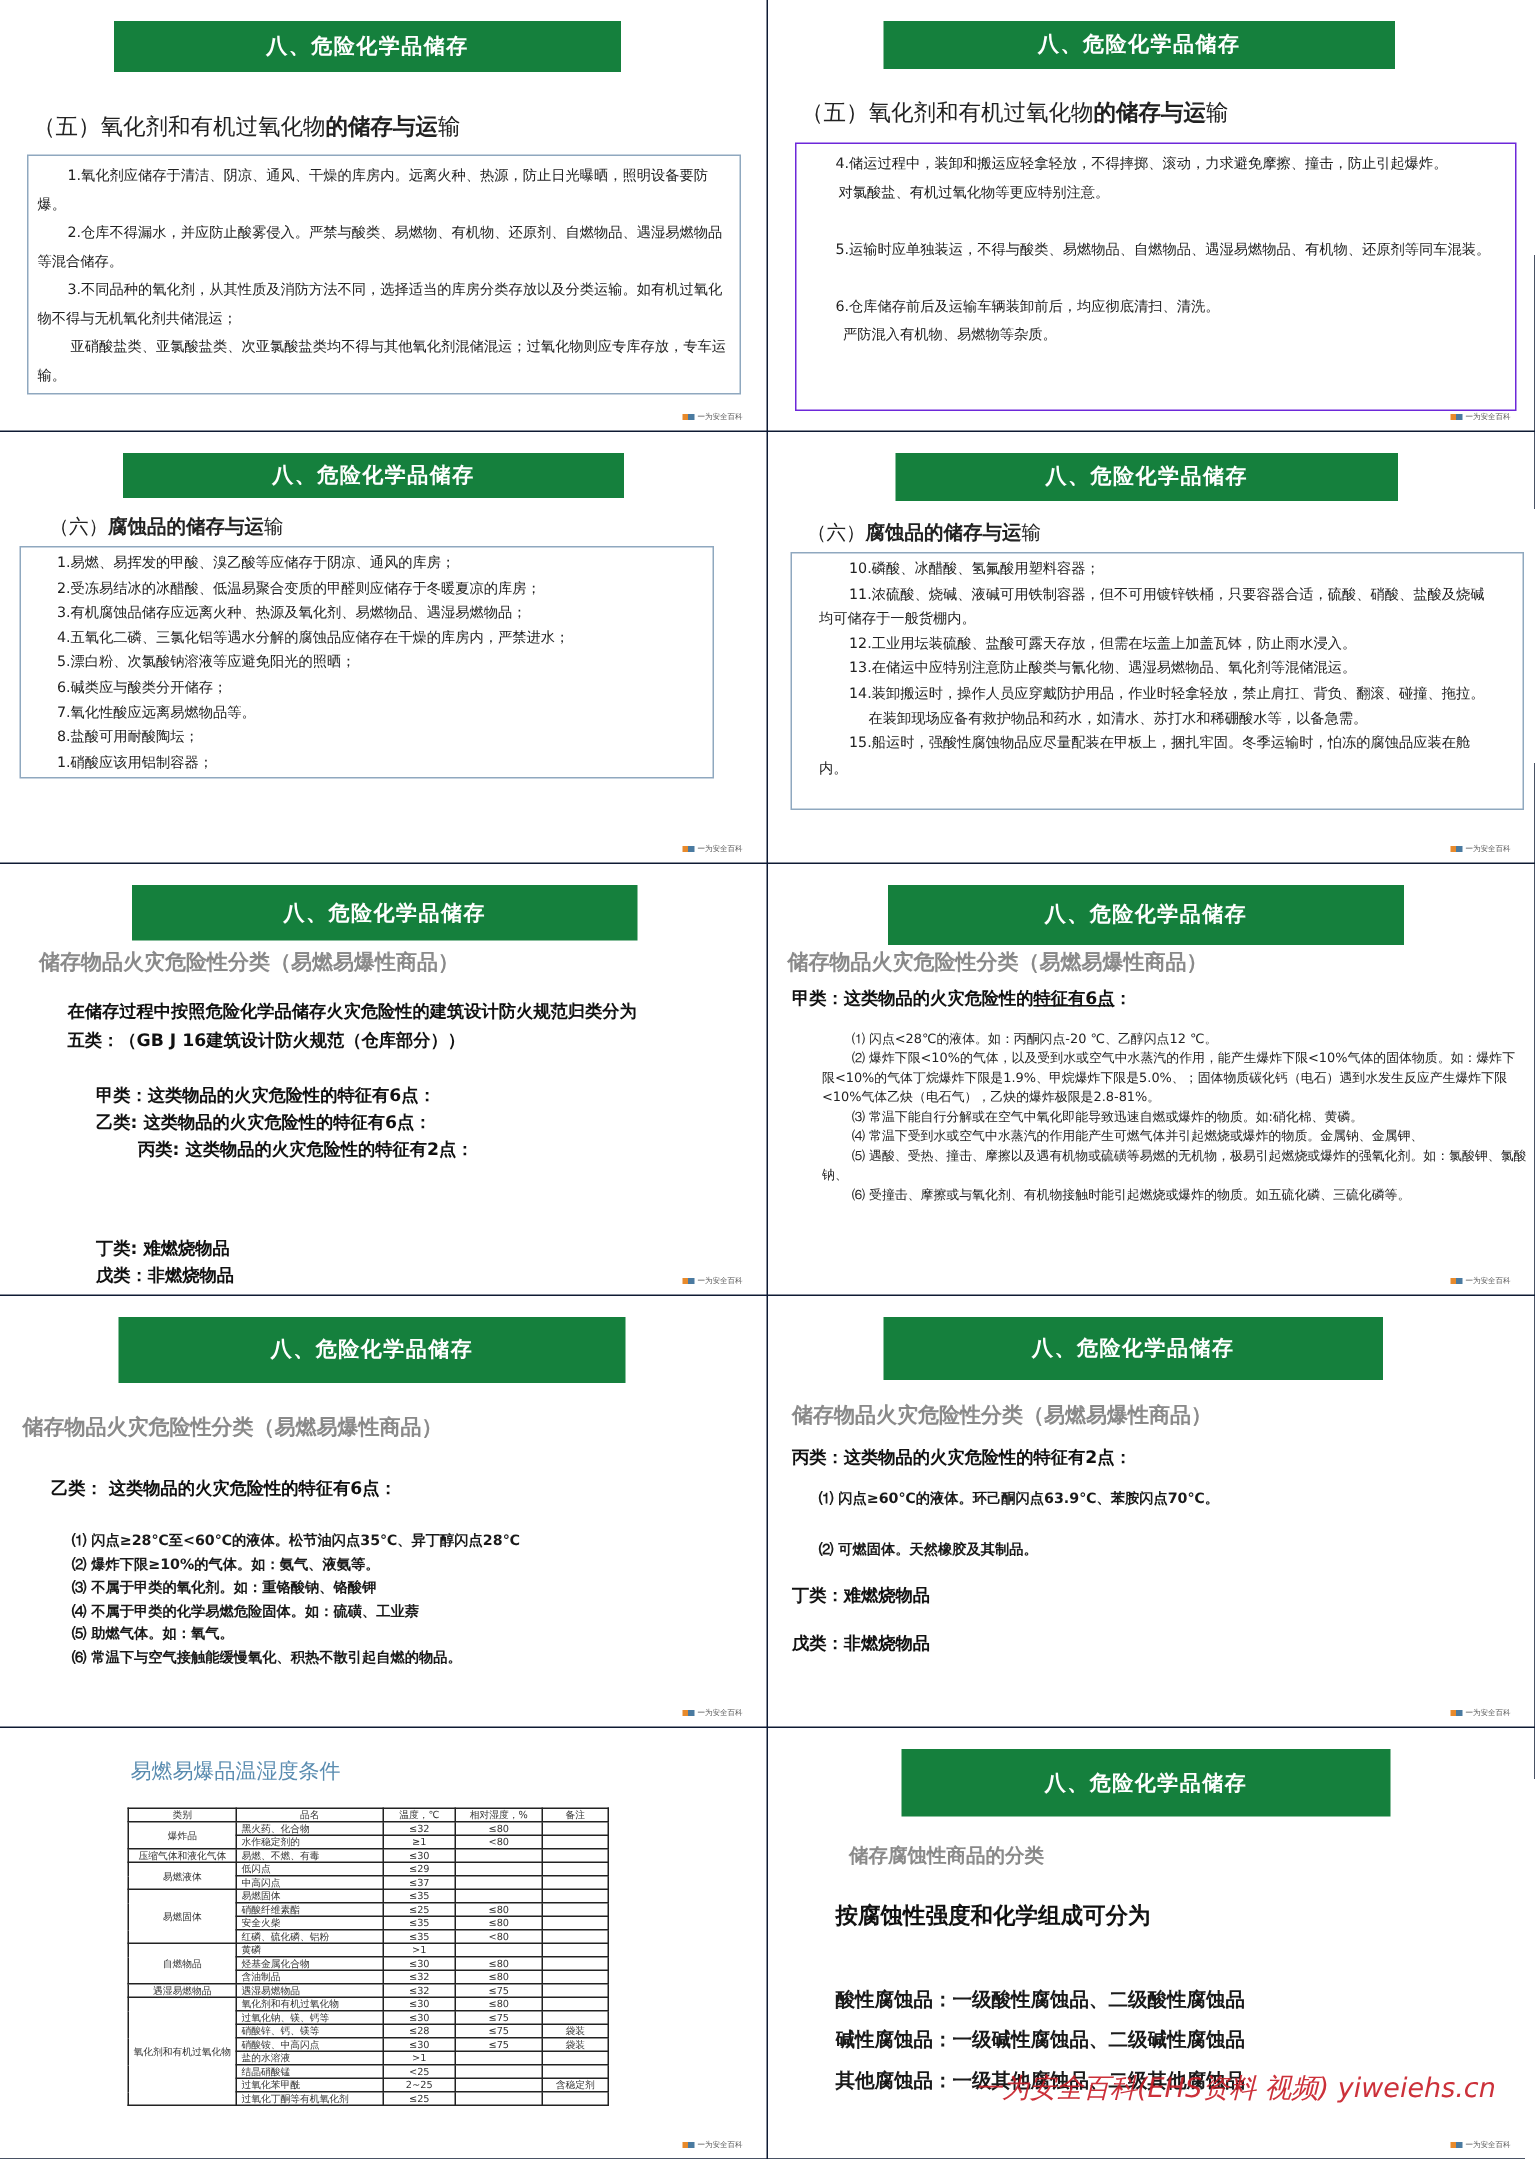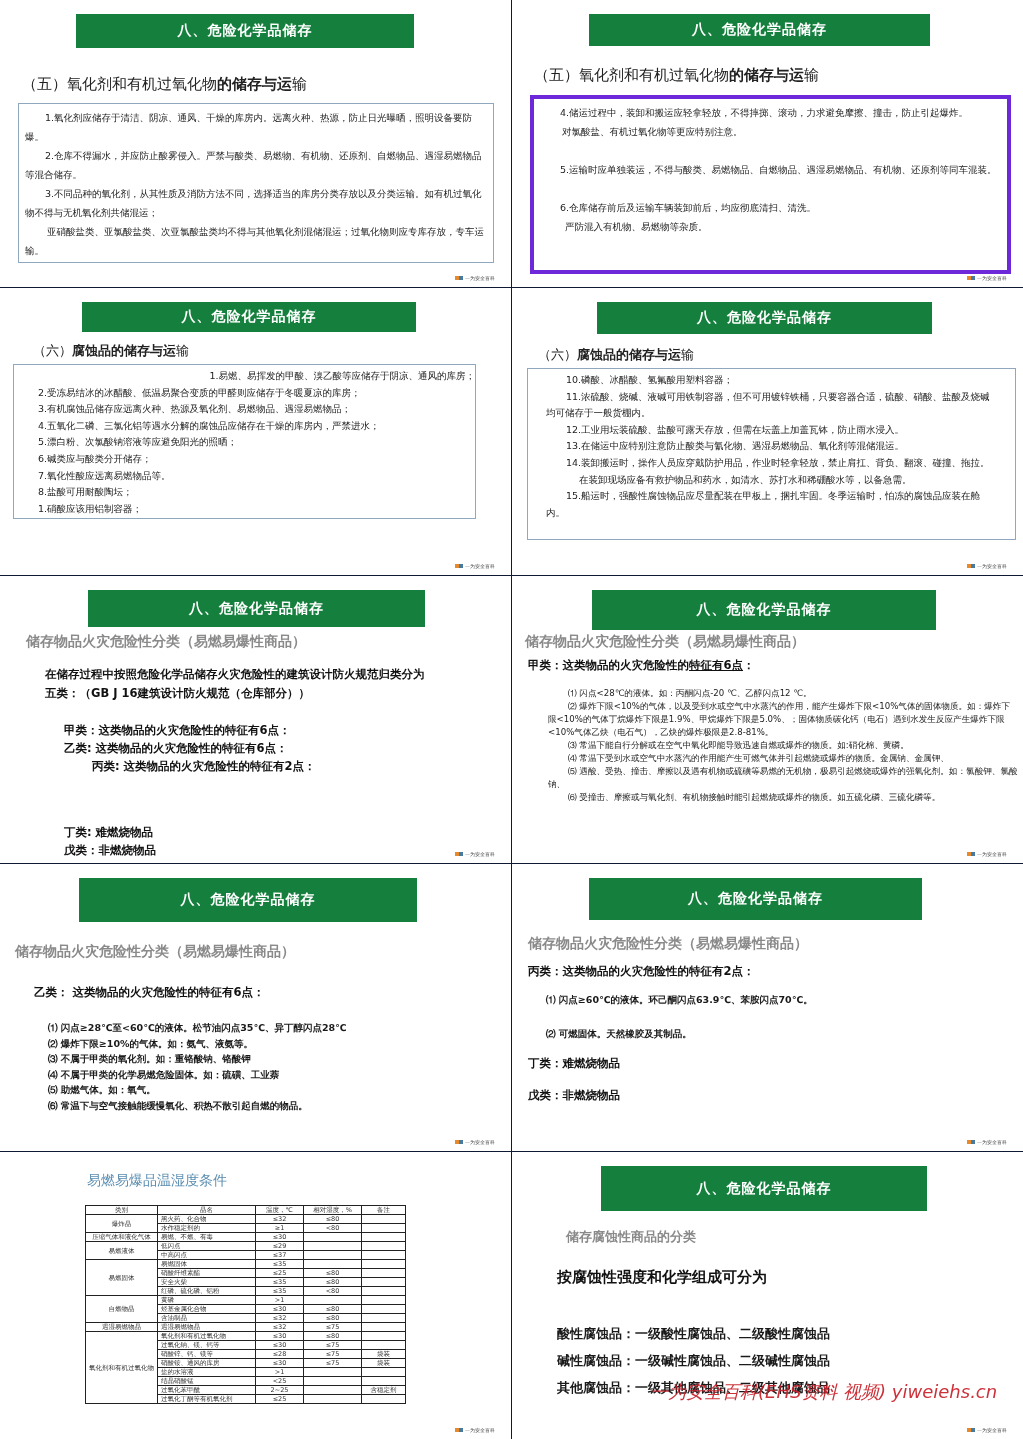--- a/index.html
+++ b/index.html
@@ -17,21 +17,21 @@
     letter-spacing: 1px;
   }
   .footer-logo {
     position: absolute; right: 16px; bottom: 6px; font-size: 5px; color: #555;
     display: flex; align-items: center; gap: 2px;
   }
   .footer-logo .mark { width: 8px; height: 4px; background: linear-gradient(90deg,#e88a2b 50%,#4a7aa0 50%); }
   .subtitle { position: absolute; font-size: 15px; color: #222; white-space: nowrap; }
   .subtitle b { font-weight: bold; }
   .box { position: absolute; border: 1.5px solid #8fa8bf; background: #fff; }
-  .box.dark { border: 4px solid #6d28d9; }
+  .box.dark { border: 1px solid #6d28d9; }
   .para { font-size: 9.5px; line-height: 19px; color: #222; }
   .gray-title { position: absolute; font-size: 14px; font-weight: bold; color: #8a8a8a; white-space: nowrap; }
   .bold-line { font-weight: bold; font-size: 11.5px; color: #111; }
   .small-list { font-size: 9px; line-height: 15.5px; color: #222; }
   .bold-list { font-weight: bold; font-size: 9.5px; line-height: 15.5px; }
   table.th { border-collapse: collapse; font-size: 6.5px; color: #333; }
   table.th td { border: 1px solid #222; padding: 0 3px; height: 8.8px; line-height: 8px; white-space: nowrap; }
   table.th td.c { text-align: center; }
   .watermark {
     position: absolute; left: 650px; top: 1380px; color: #c8202a; font-size: 18px;
@@ -77,21 +77,21 @@
         <span>一为安全百科</span>
       </div>
   </div>
 
   <div class="slide">
     <div class="banner" style="left:82px;top:14px;width:334px;height:30px;">八、危险化学品储存</div>
     <div class="subtitle" style="left:33px;top:54px;font-size:13px;">
       <span>（六）</span><b>腐蚀品的储存与运</b><span>输</span>
     </div>
     <div class="box" style="left:13px;top:76px;width:463px;height:155px;padding:3px 0 0 24px;">
-      <p class="para" style="line-height:16.6px;text-align:right;">1.易燃、易挥发的甲酸、溴乙酸等应储存于阴凉、通风的库房；</p>
+      <p class="para" style="line-height:16.6px;">1.易燃、易挥发的甲酸、溴乙酸等应储存于阴凉、通风的库房；</p>
       <p class="para" style="line-height:16.6px;">2.受冻易结冰的冰醋酸、低温易聚合变质的甲醛则应储存于冬暖夏凉的库房；</p>
       <p class="para" style="line-height:16.6px;">3.有机腐蚀品储存应远离火种、热源及氧化剂、易燃物品、遇湿易燃物品；</p>
       <p class="para" style="line-height:16.6px;">4.五氧化二磷、三氯化铝等遇水分解的腐蚀品应储存在干燥的库房内，严禁进水；</p>
       <p class="para" style="line-height:16.6px;">5.漂白粉、次氯酸钠溶液等应避免阳光的照晒；</p>
       <p class="para" style="line-height:16.6px;">6.碱类应与酸类分开储存；</p>
       <p class="para" style="line-height:16.6px;">7.氧化性酸应远离易燃物品等。</p>
       <p class="para" style="line-height:16.6px;">8.盐酸可用耐酸陶坛；</p>
       <p class="para" style="line-height:16.6px;">1.硝酸应该用铝制容器；</p>
     </div>
     <div class="footer-logo">
@@ -301,21 +301,21 @@
               <td class="c">≤75</td>
               <td class="c"></td>
             </tr>
             <tr>
               <td>硝酸锌、钙、镁等</td>
               <td class="c">≤28</td>
               <td class="c">≤75</td>
               <td class="c">袋装</td>
             </tr>
             <tr>
-              <td>硝酸铵、通风的库房</td>
+              <td>硝酸铵、中高闪点</td>
               <td class="c">≤30</td>
               <td class="c">≤75</td>
               <td class="c">袋装</td>
             </tr>
             <tr>
               <td>盐的水溶液</td>
               <td class="c">&gt;1</td>
               <td class="c"></td>
               <td class="c"></td>
             </tr>

